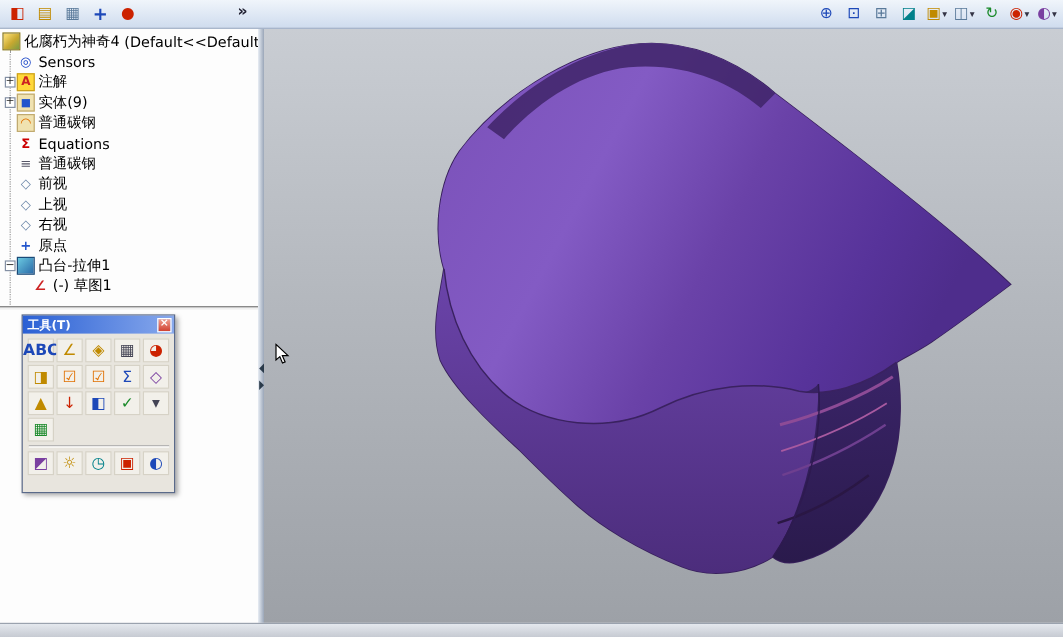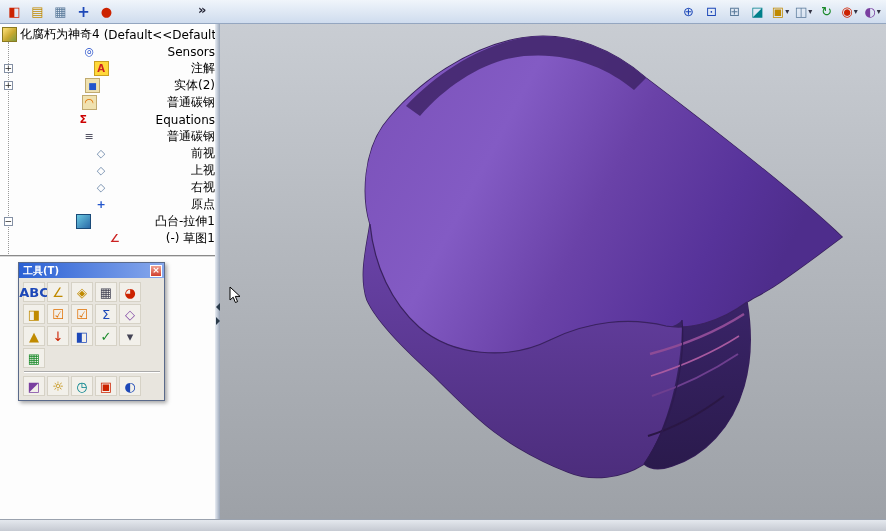--- a/index.html
+++ b/index.html
@@ -36,21 +36,21 @@
   .c-dark   { color:#445; }
   .small    { font-size:7px; font-weight:bold; letter-spacing:0; }
 
   
   .panel {
     position:absolute; left:0; top:24px; width:215px; bottom:12px;
     background:#fdfdfd; overflow:hidden; z-index:10;
   }
   .tree { position:relative; padding:2px 0 0 2px; }
   .guide { position:absolute; left:8px; top:18px; height:212px; border-left:1px dotted #999; z-index:0; }
-  .trow { display:flex; align-items:center; height:17px; white-space:nowrap; position:relative; z-index:1;justify-content:space-between; }
+  .trow { display:flex; align-items:center; height:17px; white-space:nowrap; position:relative; z-index:1; }
   .gutter { flex:0 0 12px; width:12px; display:flex; align-items:center; justify-content:center; }
   .ebox {
     width:9px; height:9px; border:1px solid #8490a4; background:#fff;
     font-size:9px; line-height:7px; text-align:center; color:#222;
   }
   .ticon {
     flex:0 0 15px; width:15px; height:15px; margin-right:3px;
     display:flex; align-items:center; justify-content:center; font-size:11px;
   }
   .tlabel { color:#000; }
@@ -82,34 +82,34 @@
   
   .viewport {
     position:absolute; left:220px; right:0; top:24px; bottom:12px;
     background:linear-gradient(180deg,#c9cdd3 0%,#b4b8be 45%,#9da1a7 100%);
     z-index:5; overflow:hidden;
   }
   .viewport svg.model { position:absolute; left:0; top:0; width:100%; height:100%; }
 
   
   .palette {
-    position:absolute; left:18px; top:262px; width:147px; z-index:40;
+    position:absolute; left:18px; top:262px; width:128px; z-index:40;
     border:1px solid #5a6a8a; background:#e8e5de; box-shadow:2px 2px 4px rgba(0,0,0,.35);
   }
   .ptitle {
     height:15px; background:linear-gradient(90deg,#2a60d4,#87a8ec);
     color:#fff; font-size:10px; font-weight:bold; display:flex;
     align-items:center; justify-content:space-between; padding:0 2px 0 4px;
   }
   .pclose {
     width:12px; height:12px; background:linear-gradient(#f0a090,#d04030);
     border:1px solid #fff; color:#fff; font-size:9px; line-height:9px;
     text-align:center; font-weight:bold; cursor:default;
   }
-  .pbody { padding:4px 3px 2px 4px; }
+  .pbody { padding:4px 3px 12px 4px; }
   .prow { display:flex; gap:2px; margin-bottom:2px; }
   .pic {
     width:22px; height:20px; display:flex; align-items:center; justify-content:center;
     font-size:13px; background:#f2f0ea; border:1px solid #d6d2c6; cursor:default;
   }
   .psep { height:2px; margin:3px 1px; border-top:1px solid #aaa; border-bottom:1px solid #fff; }
 
   
   .statusbar {
     position:absolute; left:0; right:0; bottom:0; height:12px;
@@ -178,21 +178,21 @@
         </span>
       <span class="ticon i-ann">A</span>
       <span class="tlabel">注解</span>
     </div>
 
     <div class="trow">
       <span class="gutter">
           <span class="ebox">+</span>
         </span>
       <span class="ticon i-solid">■</span>
-      <span class="tlabel">实体(2)</span>
+      <span class="tlabel">实体(9)</span>
     </div>
 
     <div class="trow">
       <span class="gutter"></span>
       <span class="ticon i-surf">◠</span>
       <span class="tlabel">普通碳钢</span>
     </div>
 
     <div class="trow">
       <span class="gutter"></span>

